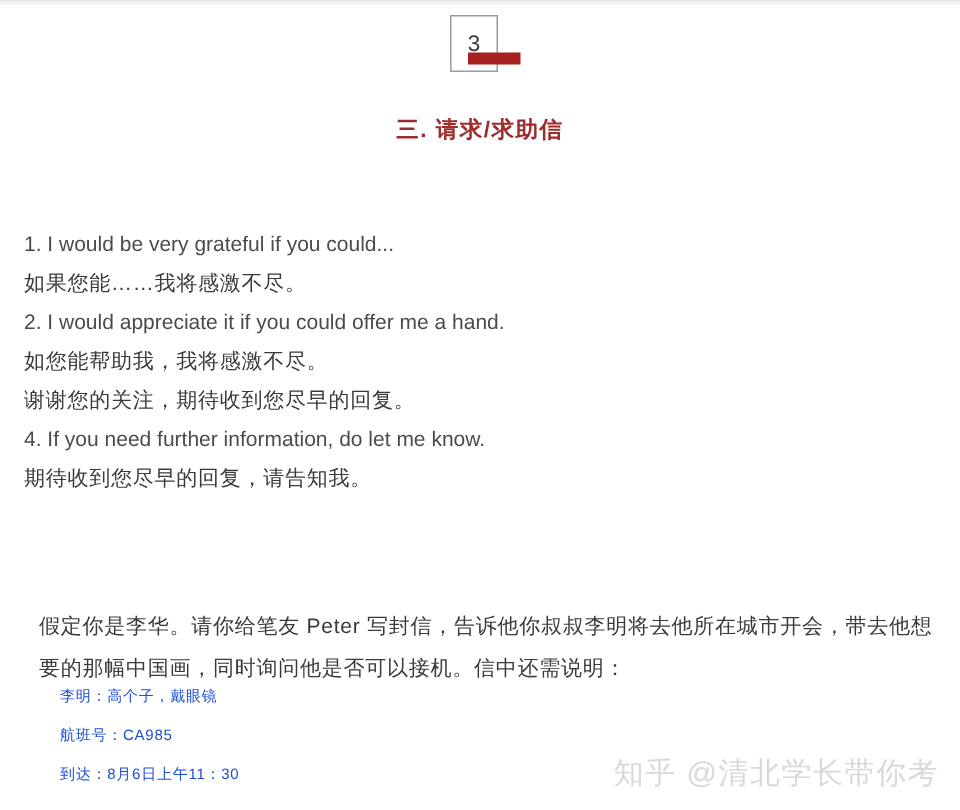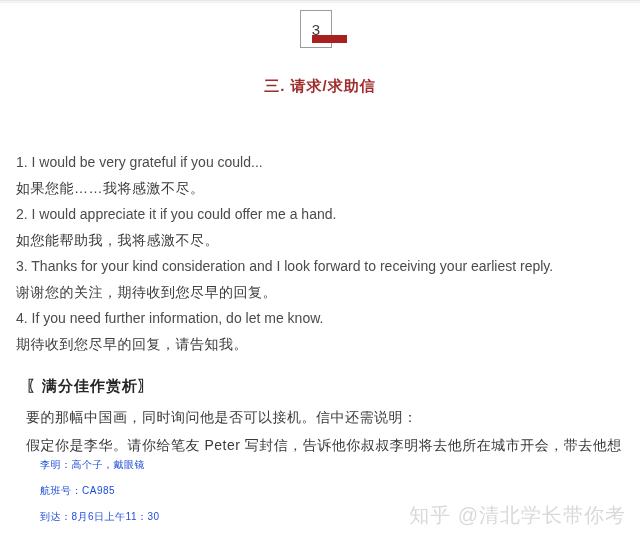--- a/index.html
+++ b/index.html
@@ -73,31 +73,29 @@
   <div class="red-bar"></div>
 
   <h1 class="doc-title">三. 请求/求助信</h1>
 
 
   <div class="lines">
     <div class="line en">1. I would be very grateful if you could...</div>
     <div class="line zh">如果您能……我将感激不尽。</div>
     <div class="line en">2. I would appreciate it if you could offer me a hand.</div>
     <div class="line zh">如您能帮助我，我将感激不尽。</div>
-    <div class="line en">3. Thanks for your kind consideration and I look forward to receiving your earliest reply.</div>
     <div class="line zh">谢谢您的关注，期待收到您尽早的回复。</div>
     <div class="line en">4. If you need further information, do let me know.</div>
     <div class="line zh">期待收到您尽早的回复，请告知我。</div>
   </div>
 
-  <h2 class="sec-heading" id="sec2-heading">〖满分佳作赏析〗</h2>
 
   <div class="para">
+    <span class="pline">假定你是李华。请你给笔友 Peter 写封信，告诉他你叔叔李明将去他所在城市开会，带去他想</span>
     <span class="pline">要的那幅中国画，同时询问他是否可以接机。信中还需说明：</span>
-    <span class="pline">假定你是李华。请你给笔友 Peter 写封信，告诉他你叔叔李明将去他所在城市开会，带去他想</span>
   </div>
 
   <div class="details">
     <span class="dline">李明：高个子，戴眼镜</span>
     <span class="dline">航班号：CA985</span>
     <span class="dline">到达：8月6日上午11：30</span>
   </div>
 
   <div class="watermark">知乎 @清北学长带你考</div>
 

